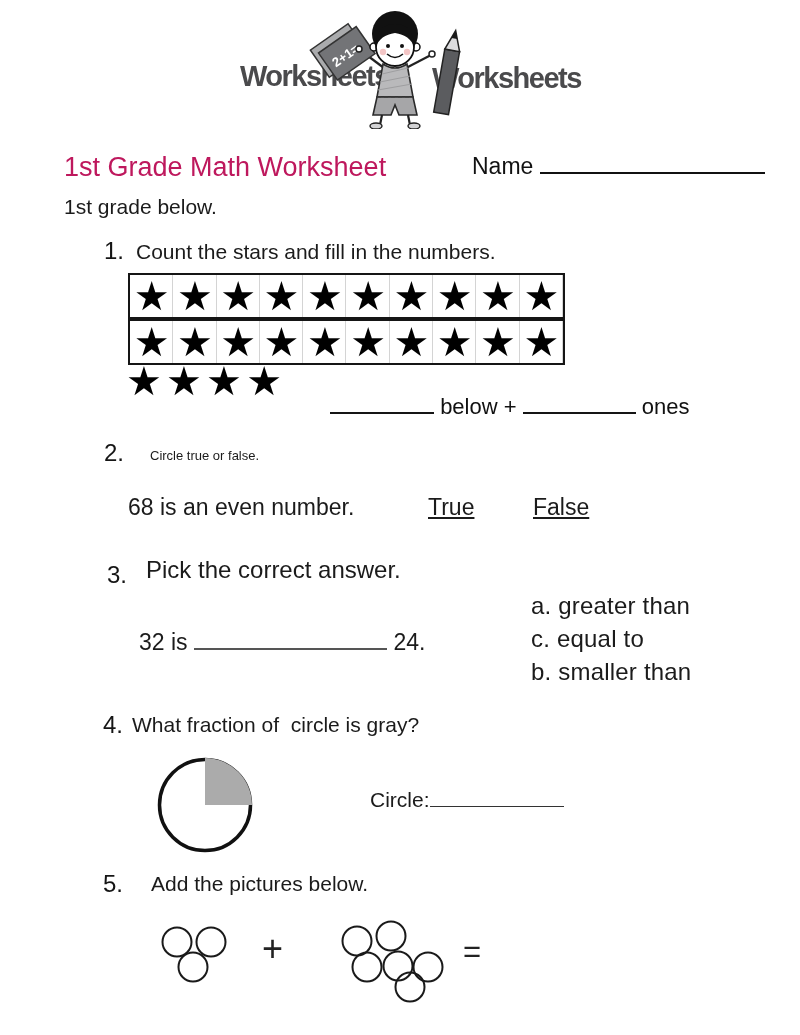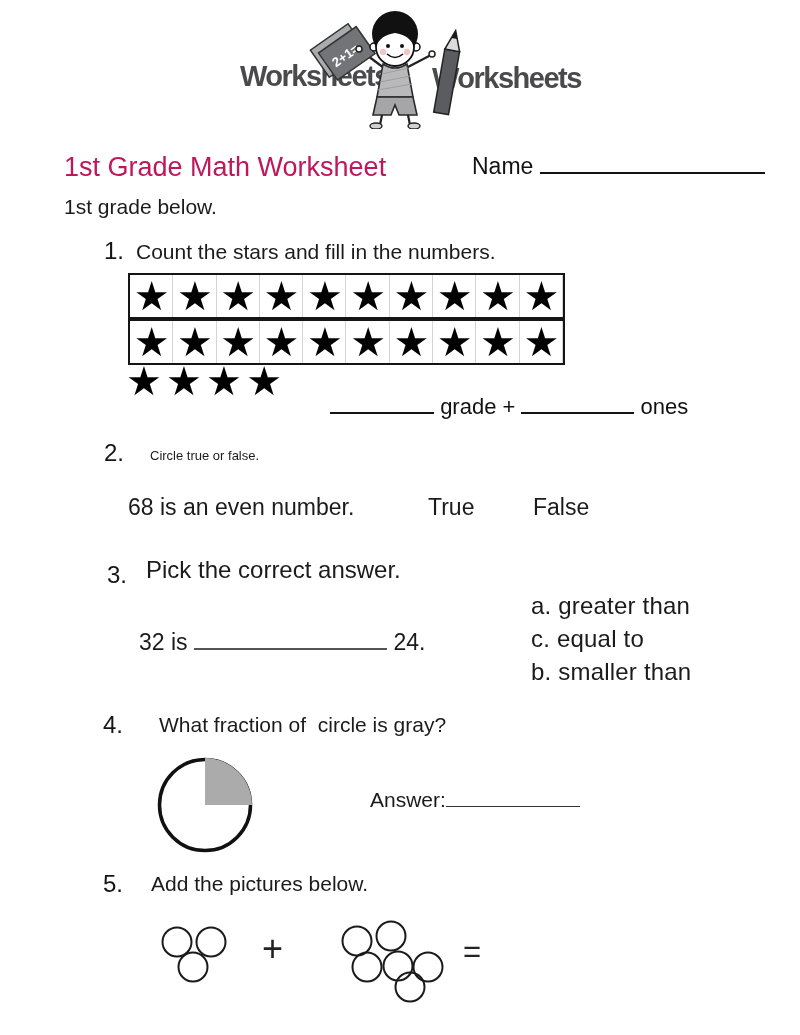--- a/index.html
+++ b/index.html
@@ -26,21 +26,21 @@
             background:repeating-linear-gradient(to right,transparent 0,transparent 42.3px,#d4d4d4 42.3px,#d4d4d4 43.3px);}
   .star{font-size:40px;line-height:40px;color:#000;}
   .star-row-loose{position:absolute;left:126px;top:361px;width:156px;display:flex;justify-content:space-between;}
   .tens-row{left:330px;top:391px;font-size:22px;color:#111;}
   .blank{display:inline-block;border-bottom:2.5px solid #151515;height:21px;vertical-align:baseline;}
   .blank-tens{width:104px;}
   .blank-ones{width:113px;}
 
   
   .statement{left:128px;top:494px;font-size:23px;}
-  .tf{font-size:23px;}
+  .tf{font-size:23px;text-decoration:underline;}
 
   
   .stem{left:139px;top:626px;font-size:23px;}
   .stem-blank{width:193px;border-bottom:2px solid #555;height:22px;}
   .options{left:531px;top:589px;font-size:24px;line-height:33px;letter-spacing:0.2px;}
 
   
   .answer-row{left:370px;top:786px;font-size:21px;}
   .answer-blank{width:134px;border-bottom:1.8px solid #333;height:20px;}
 
@@ -132,21 +132,21 @@
   </div>
 <div class="star-row-loose">
     <span class="star">★</span>
     <span class="star">★</span>
     <span class="star">★</span>
     <span class="star">★</span>
   </div>
 
 <div class="abs tens-row">
   <span class="blank blank-tens"></span>
-  <span>grade +</span>
+  <span>below +</span>
   <span class="blank blank-ones"></span>
   <span>ones</span>
 </div>
 
 <span class="abs q-num" style="left:104px;top:439px;">2.</span>
 <span class="abs q-prompt" style="left:150px;top:448px;font-size:13px;">Circle true or false.</span>
 <span class="abs statement">68 is an even number.</span>
 <span class="abs tf" style="left:428px;top:494px;">True</span>
 <span class="abs tf" style="left:533px;top:494px;">False</span>
 
@@ -157,29 +157,29 @@
   <span class="blank stem-blank"></span>
   <span>24.</span>
 </div>
 <div class="abs options">
   <div>a. greater than</div>
   <div>c. equal to</div>
   <div>b. smaller than</div>
 </div>
 
 <span class="abs q-num" style="left:103px;top:711px;">4.</span>
-<span class="abs q-prompt" style="left:159px;top:713px;">What fraction of  circle is gray?</span>
+<span class="abs q-prompt" style="left:132px;top:713px;">What fraction of  circle is gray?</span>
 
 <svg class="abs" style="left:155px;top:755px;" width="100" height="100" viewBox="0 0 100 100">
   <circle cx="50" cy="50" r="45.5" fill="#ffffff" stroke="#111" stroke-width="3.5"></circle>
   <path d="M50,50 L50,3 A47,47 0 0 1 97,50 Z" fill="#ababab"></path>
 </svg>
 
 <div class="abs answer-row">
-  <span>Answer:</span><span class="blank answer-blank"></span>
+  <span>Circle:</span><span class="blank answer-blank"></span>
 </div>
 
 <span class="abs q-num" style="left:103px;top:870px;">5.</span>
 <span class="abs q-prompt" style="left:151px;top:872px;">Add the pictures below.</span>
 
 <svg class="abs" style="left:145px;top:910px;" width="85" height="76" viewBox="0 0 85 76">
     <circle cx="32" cy="32" r="14.5" fill="none" stroke="#1a1a1a" stroke-width="2"></circle>
     <circle cx="66" cy="32" r="14.5" fill="none" stroke="#1a1a1a" stroke-width="2"></circle>
     <circle cx="48" cy="57" r="14.5" fill="none" stroke="#1a1a1a" stroke-width="2"></circle>
   </svg>

